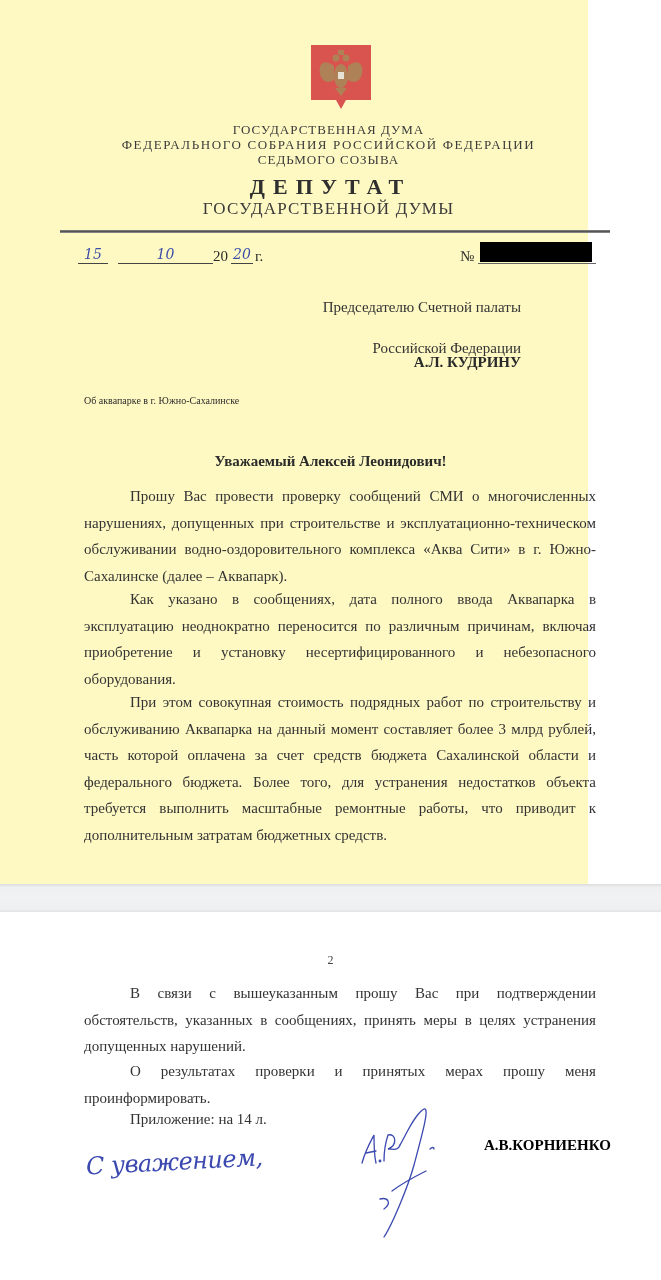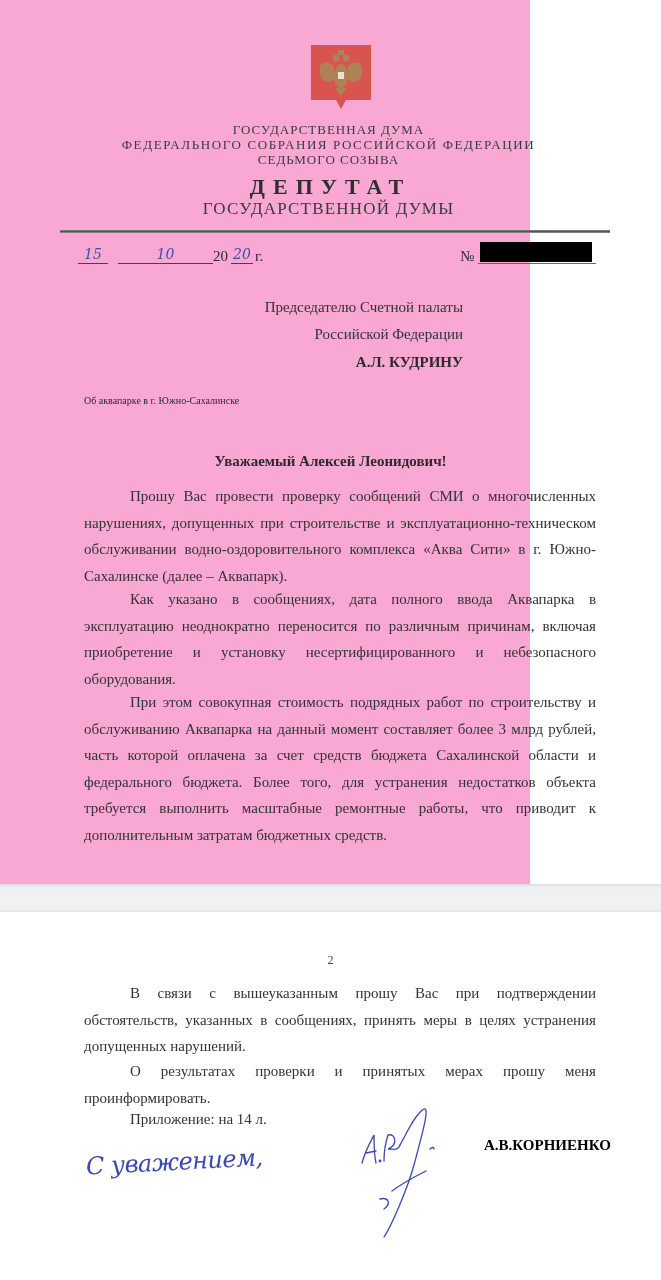--- a/index.html
+++ b/index.html
@@ -1,19 +1,19 @@
 <!DOCTYPE html>
 <html><head>
 <meta charset="utf-8">
 <style>
   * { box-sizing: border-box; margin: 0; padding: 0; }
   html, body { width: 661px; height: 1280px; background: #ffffff; overflow: hidden; }
   body { position: relative; font-family: "Liberation Serif", "DejaVu Serif", serif; color: #2b2b2b; }
 
-  .page1 { position: absolute; left: 0; top: 0; width: 530px; height: 885px; background: #f9a8d4; }
+  .page1 { position: absolute; left: 0; top: 0; width: 588px; height: 885px; background: #fef9c3; }
   .gap { position: absolute; left: 0; top: 884px; width: 661px; height: 28px;
          background: linear-gradient(#dcdcdc 0px, #eeeff1 3px, #f1f2f4 50%, #eeeff1 90%, #e3e3e3 100%); }
   .page2 { position: absolute; left: 0; top: 912px; width: 661px; height: 368px; background: #fff; }
 
   .emblem { position: absolute; left: 310px; top: 44px; width: 62px; height: 66px; }
   .hdr { position: absolute; left: 0; width: 661px; text-align: center; color: #3a3a3a; letter-spacing: 1px; }
   .hdr.l1 { top: 122px; font-size: 13px; left: -2px; }
   .hdr.l2 { top: 137px; font-size: 13px; letter-spacing: 1.6px; left: -2px; }
   .hdr.l3 { top: 152px; font-size: 13px; left: -2px; }
   .hdr.l4 { top: 174px; font-size: 22px; font-weight: bold; letter-spacing: 8px; color: #2f2f2f; }
@@ -28,21 +28,21 @@
   .ds.month { left: 40px; width: 95px; }
   .yr { position: absolute; left: 135px; bottom: 3px; }
   .ds.year { left: 153px; width: 22px; }
   .gsuffix { position: absolute; left: 177px; bottom: 3px; }
   .numlabel { position: absolute; left: 382px; bottom: 3px; }
   .redact { position: absolute; left: 402px; bottom: 6px; width: 112px; height: 20px; background: #000; }
   .numline { position: absolute; left: 400px; bottom: 4px; width: 118px; border-bottom: 1px solid #666; }
 
   .addr { position: absolute; right: 67px; text-align: right; font-size: 15px; color: #333; }
   .addr.a1 { top: 299px; }
-  .addr.a2 { top: 326px; text-align: right; }
+  .addr.a2 { top: 340px; text-align: right; }
   .addr.a3 { top: 354px; font-weight: bold; font-size: 15px; color: #2a2a2a; margin-left: 6px; }
 
   .subject { position: absolute; left: 84px; top: 395px; font-size: 10px; }
   .greeting { position: absolute; left: 0; width: 661px; top: 453px; text-align: center; font-weight: bold; font-size: 15px; }
 
   .para { position: absolute; left: 84px; width: 512px; font-size: 15px; line-height: 26.5px;
           text-align: justify; text-align-last: left; text-indent: 46px; color: #333; }
   .p1 { top: 483px; }
   .p2 { top: 586px; }
   .p3 { top: 689px; }

